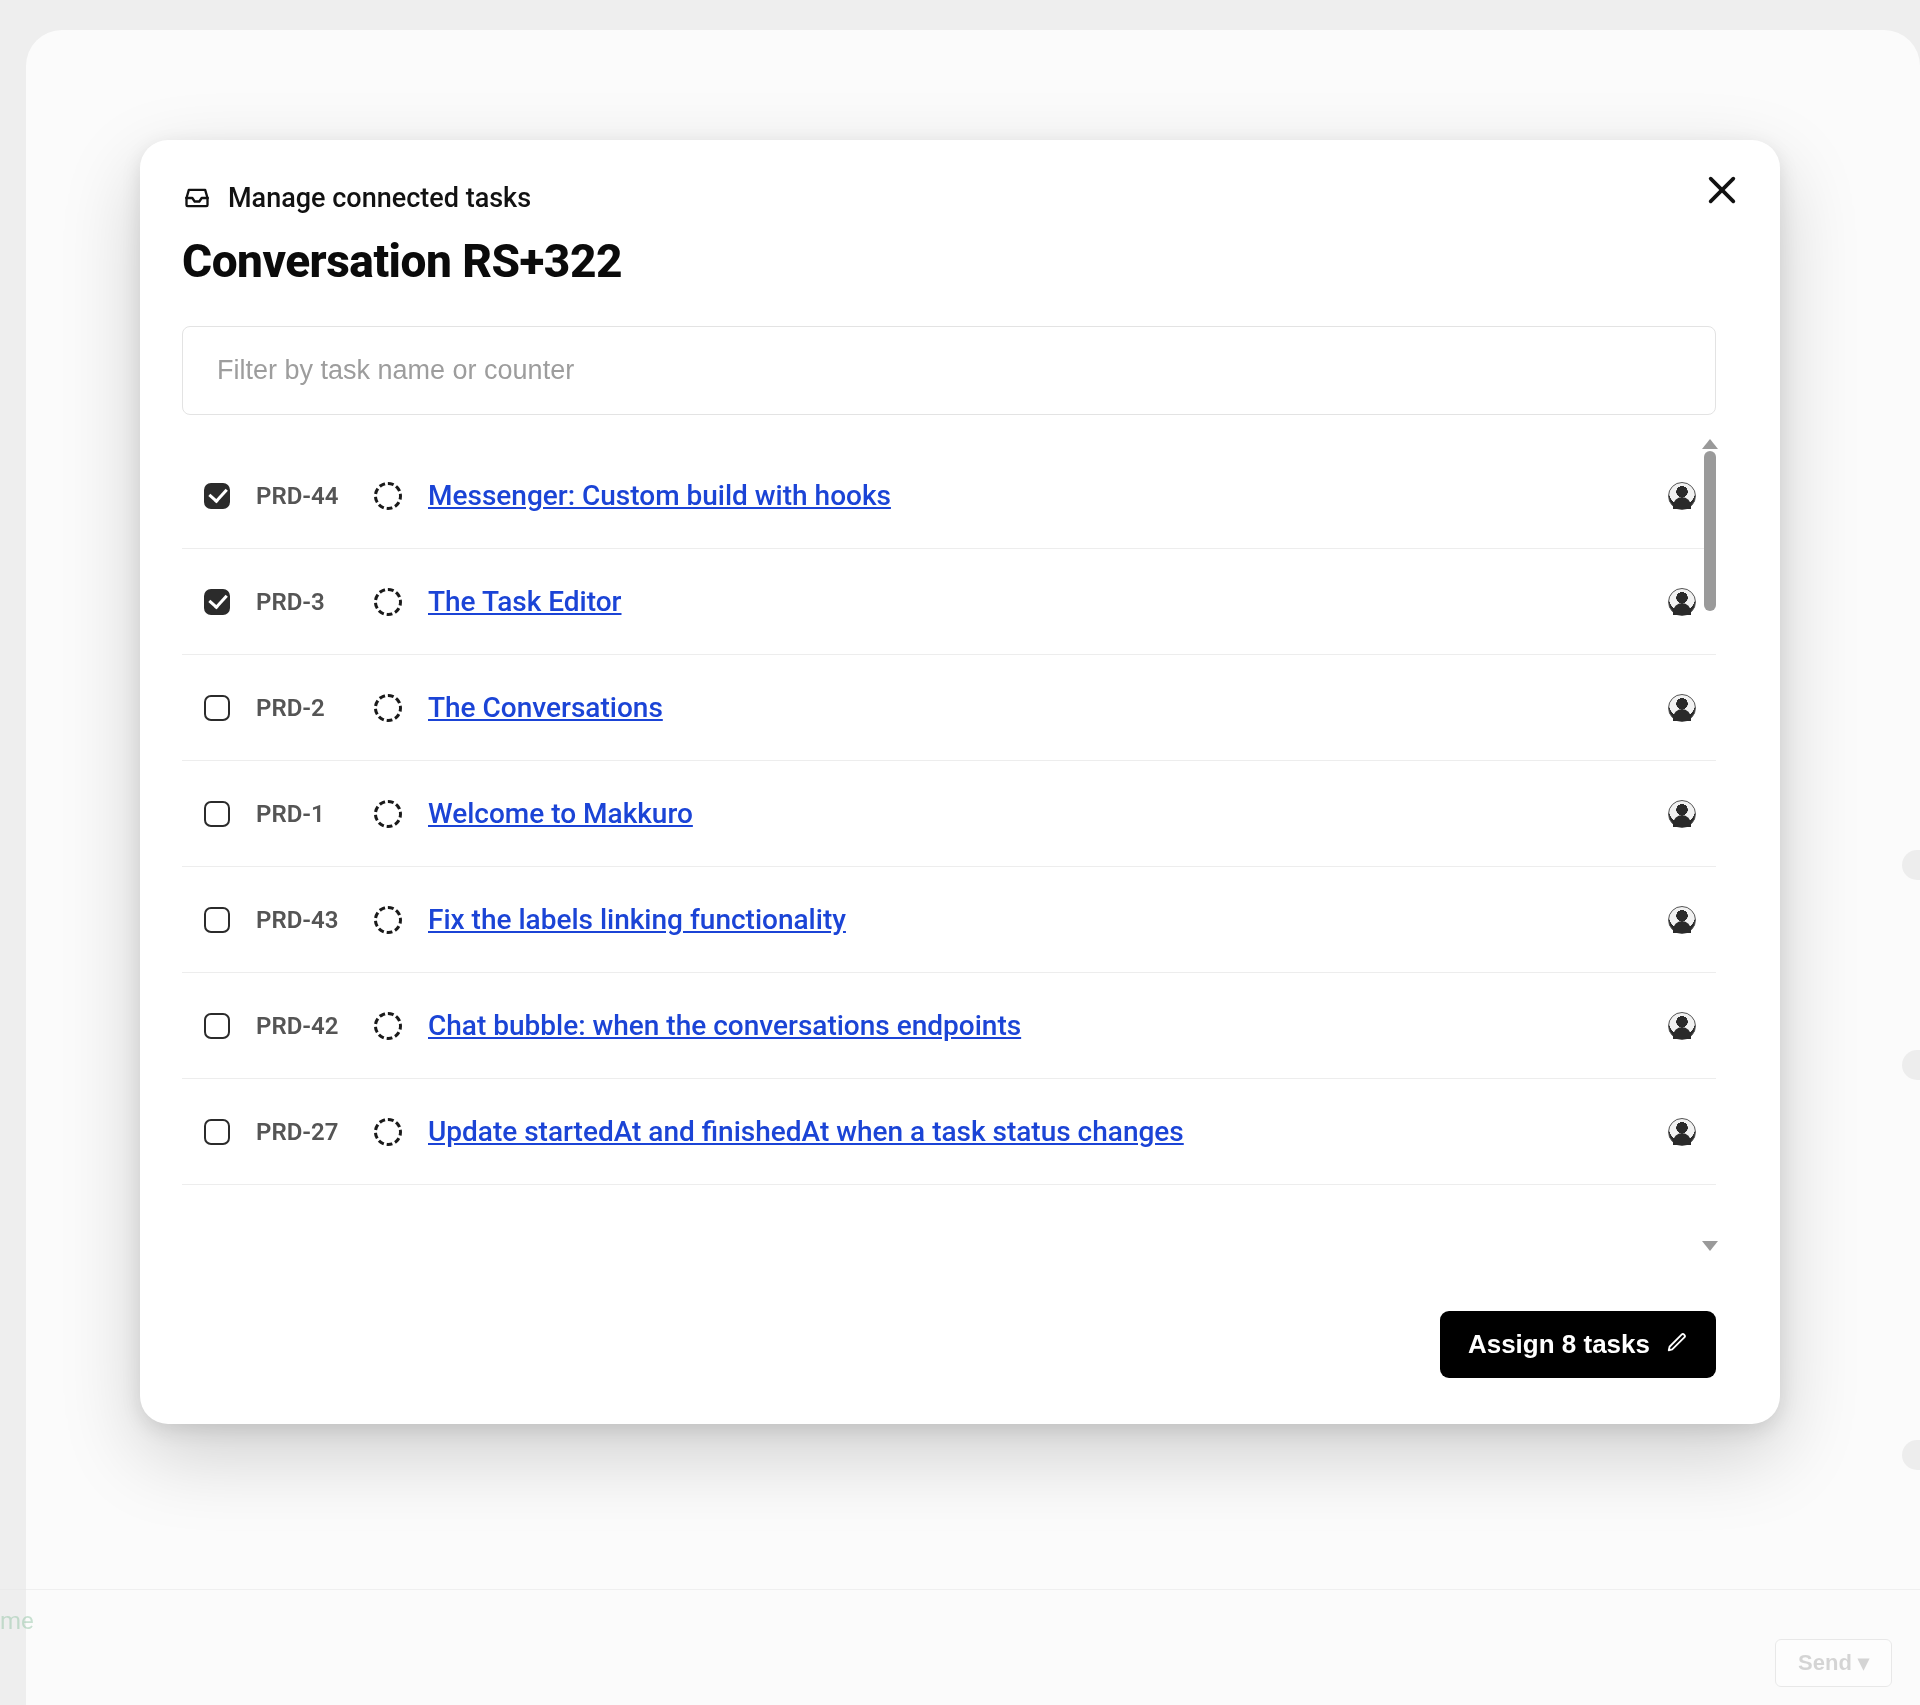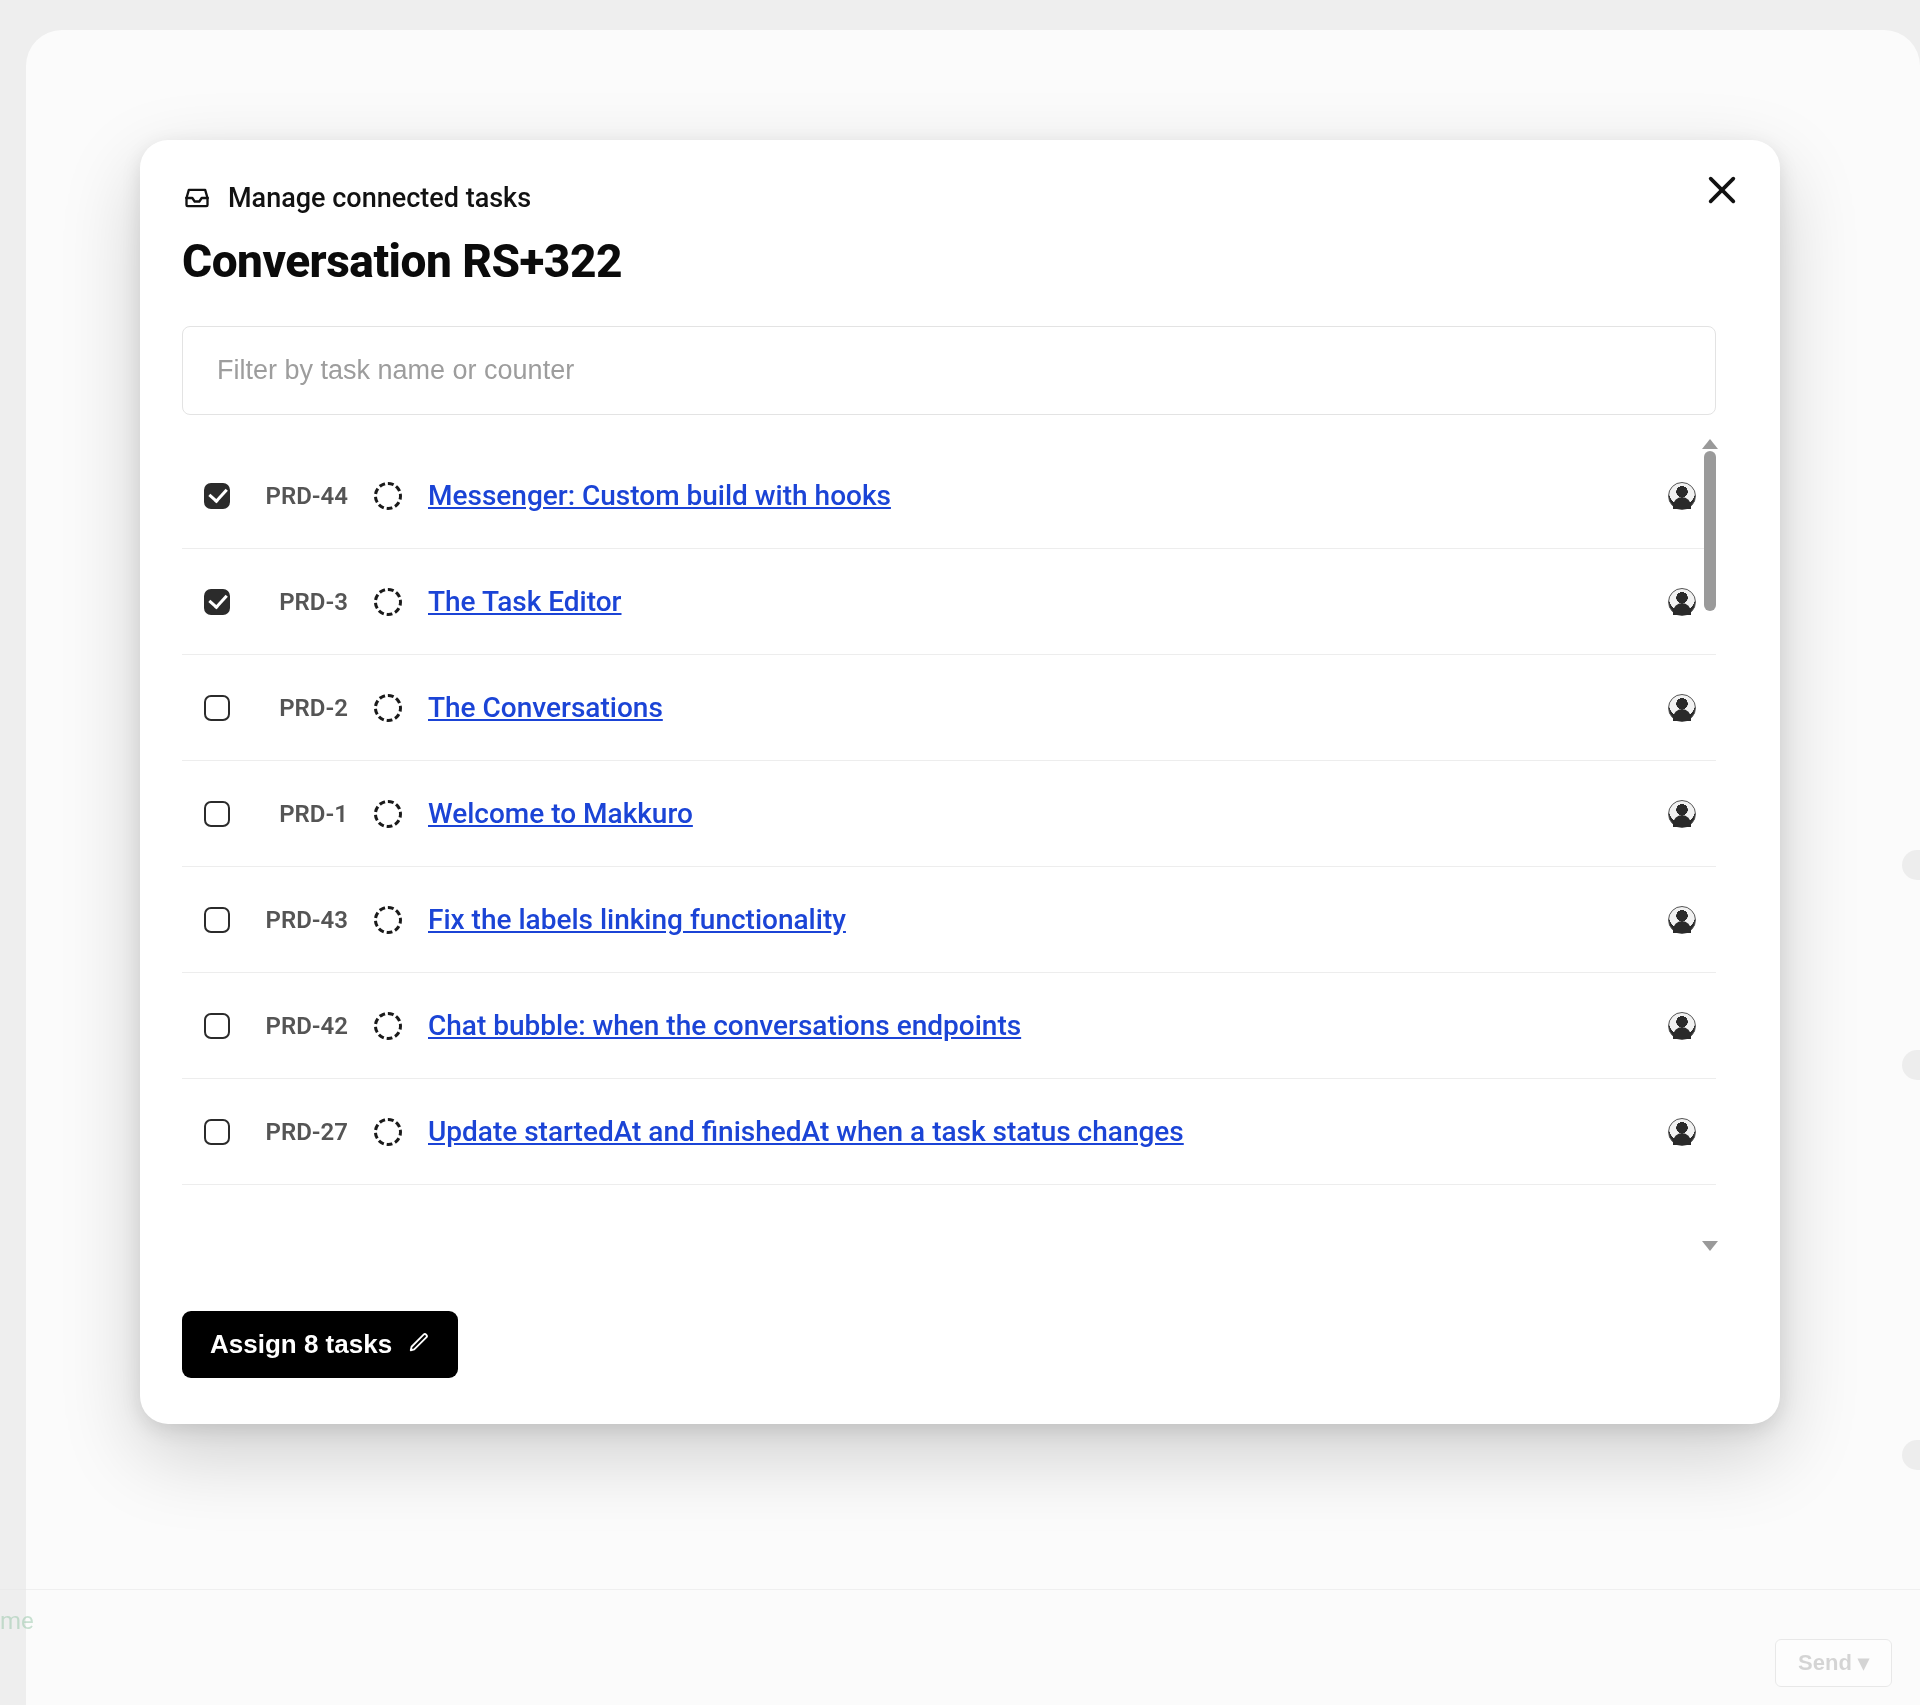--- a/index.html
+++ b/index.html
@@ -114,21 +114,20 @@
     font-size: 27px;
     padding: 28px 34px;
     color: #3b82f6;
     background: transparent;
   }
   .filter-input::placeholder { color: #9d9d9d; }
   .task-list-wrap {
     position: relative;
     margin-top: 20px;
     height: 820px;
-    text-align: right;
   }
   .task-list {
     height: 100%;
     overflow: hidden;
     padding-top: 20px;
   }
   .task-row {
     display: flex;
     align-items: center;
     gap: 26px;
@@ -215,21 +214,21 @@
   .scroll-thumb {
     position: absolute;
     top: 2px;
     width: 12px;
     height: 160px;
     background: #9a9a9a;
     border-radius: 6px;
   }
   .modal-footer {
     display: flex;
-    justify-content: flex-start;
+    justify-content: flex-end;
     margin-top: 56px;
   }
   .assign-btn {
     background: #000;
     color: #fff;
     border: none;
     border-radius: 9px;
     font-size: 26px;
     font-weight: 600;
     padding: 18px 28px;

